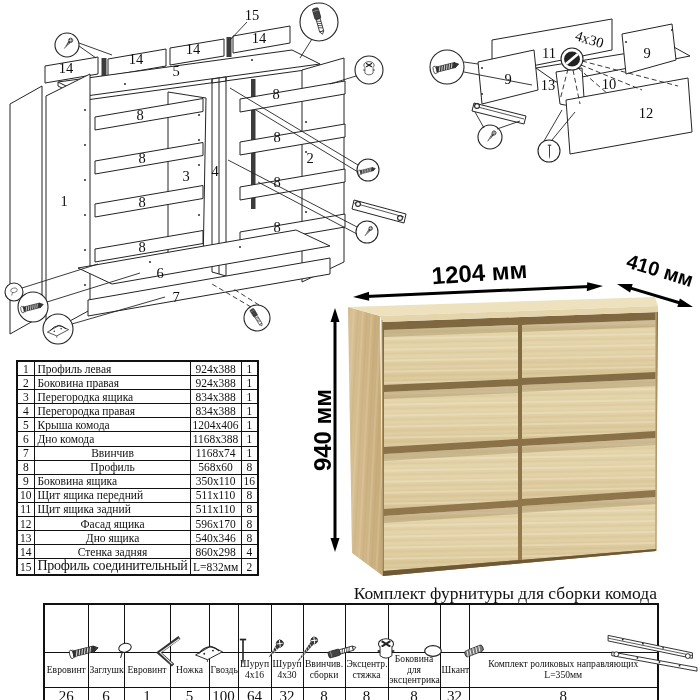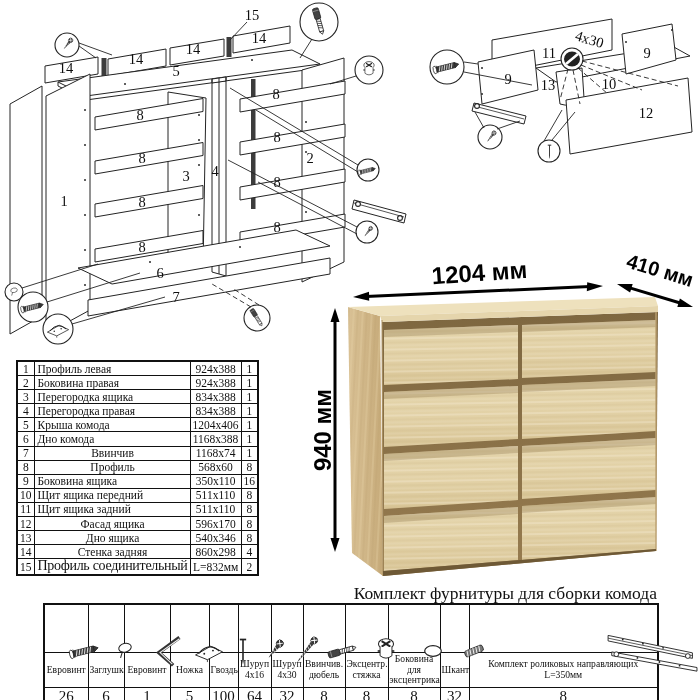--- a/index.html
+++ b/index.html
@@ -640,21 +640,21 @@
             </td>
           </tr>
         <tr class="hw-labels" id="hw-labels-row">
             <td>Евровинт</td>
             <td>Заглушка</td>
             <td>Евровинт</td>
             <td>Ножка</td>
             <td>Гвоздь</td>
             <td>Шуруп 4x16</td>
             <td>Шуруп 4x30</td>
-            <td>Ввинчив. дюбель</td>
+            <td>Ввинчив. сборки</td>
             <td>Эксцентр. стяжка</td>
             <td>Боковина для эксцентрика</td>
             <td>Шкант</td>
             <td>Комплект роликовых направляющих L=350мм</td>
           </tr>
         <tr class="hw-qty" id="hw-qty-row">
             <td>26</td>
             <td>6</td>
             <td>1</td>
             <td>5</td>

